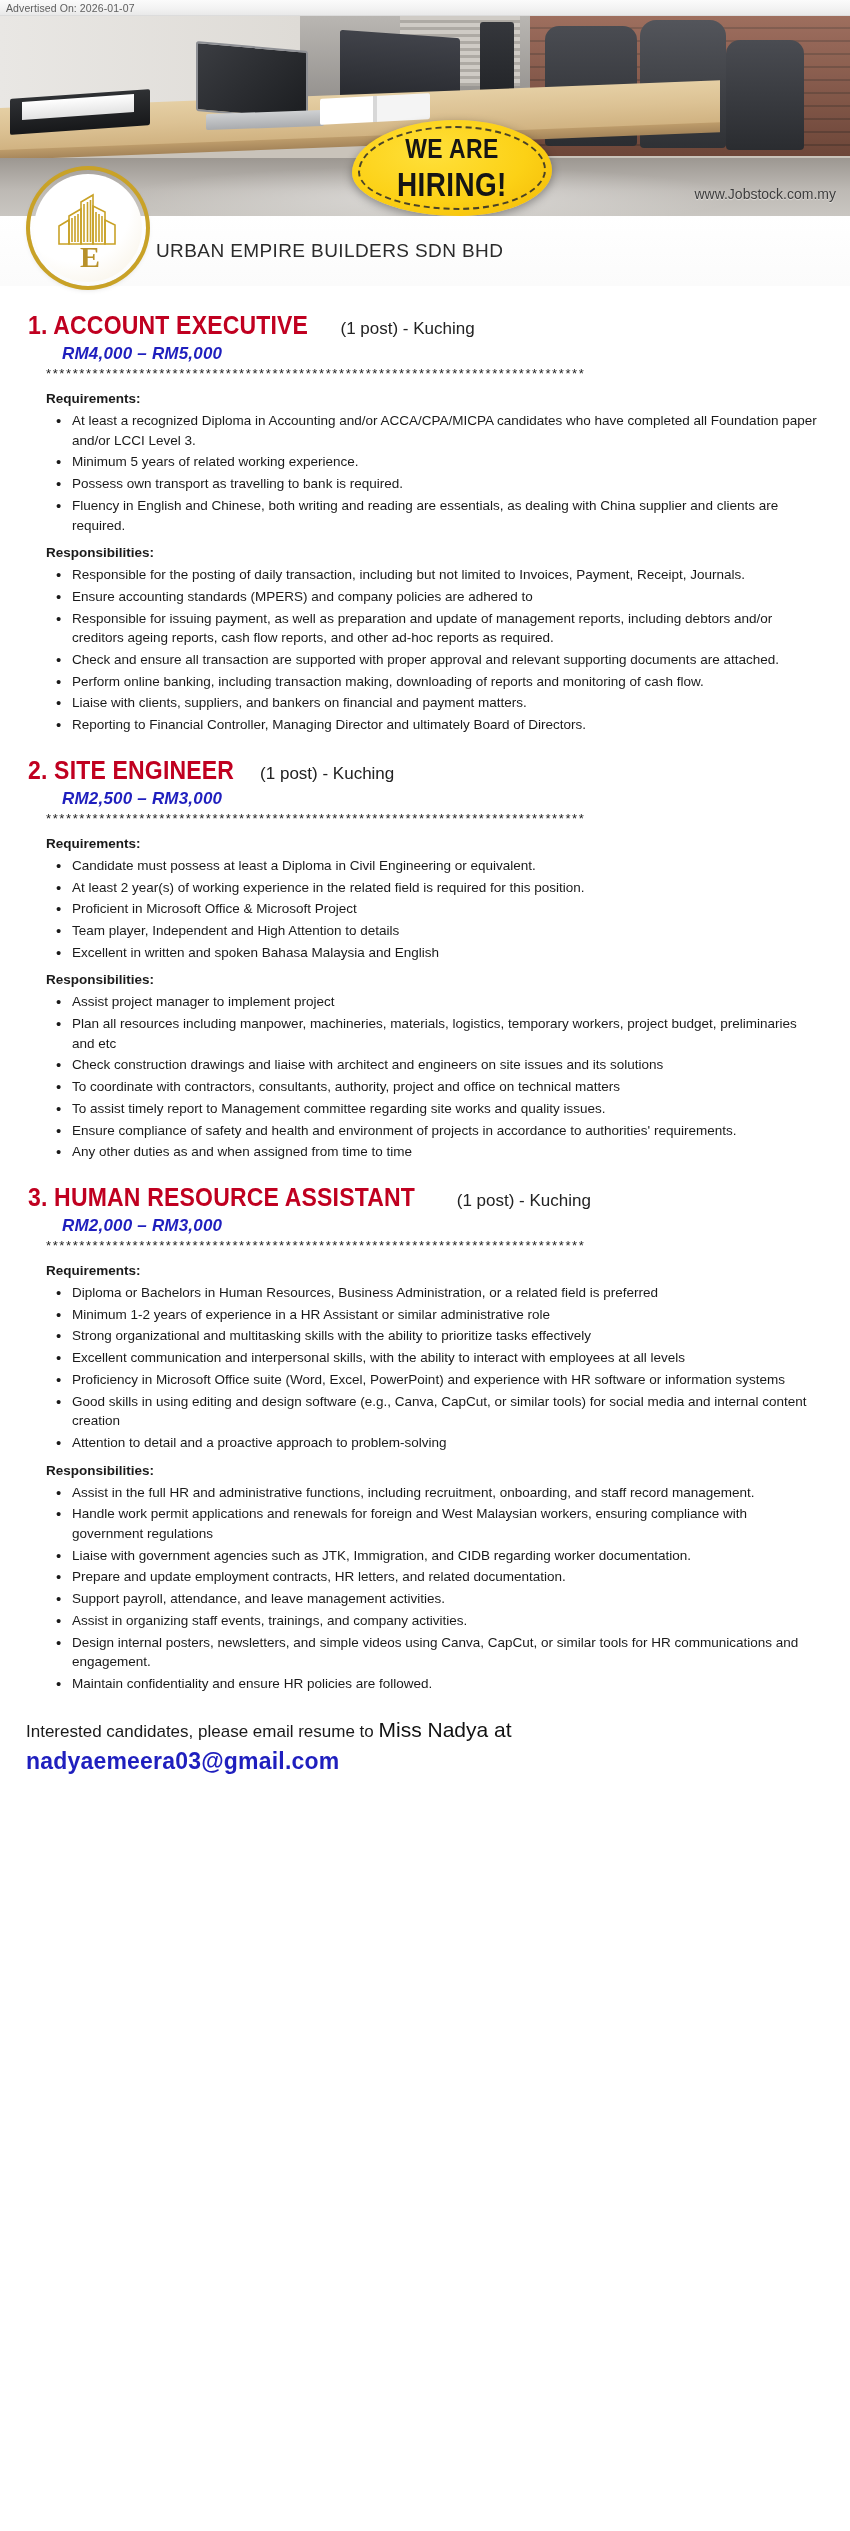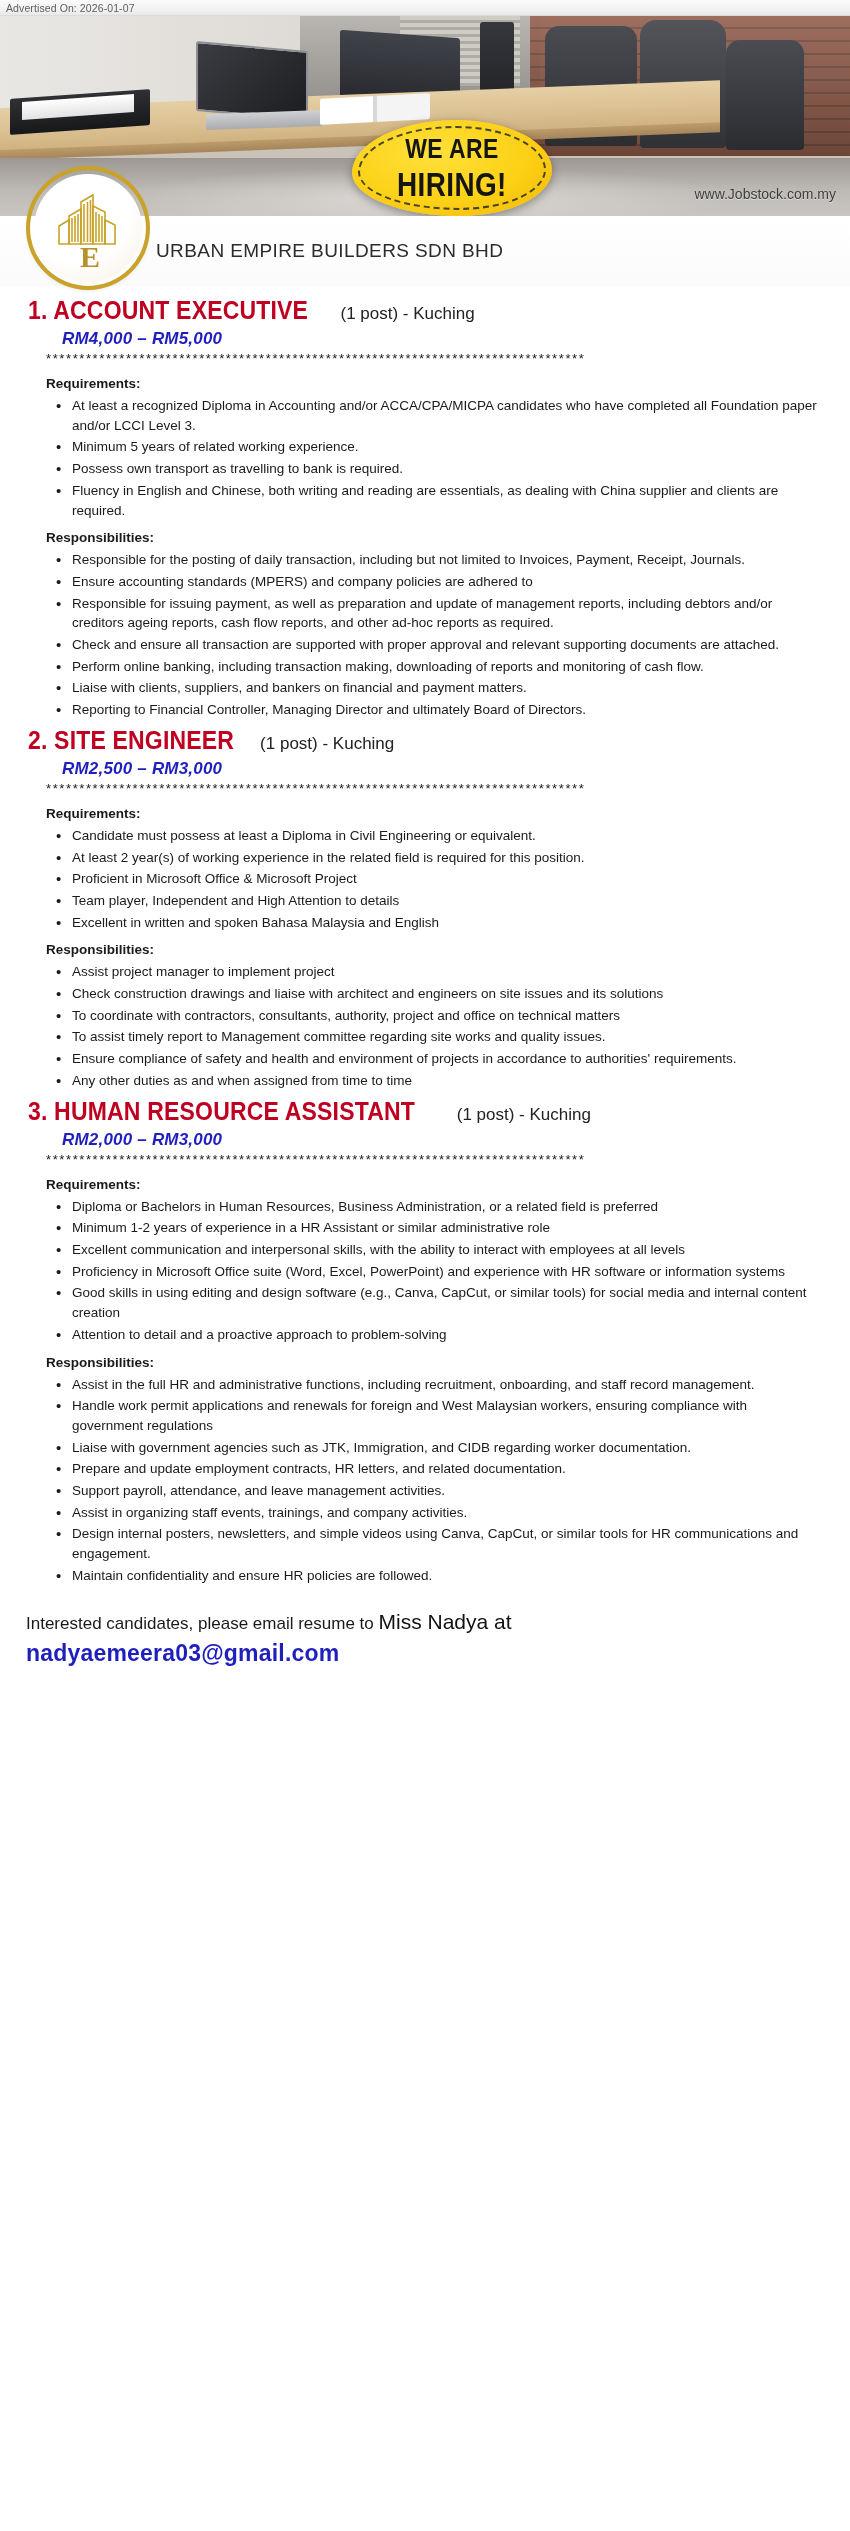--- a/index.html
+++ b/index.html
@@ -236,21 +236,21 @@
   
   .content {
     padding: 4px 28px 0 28px;
   }
   .jobblock { margin-bottom: 4px; }
 
   .jobhead {
     display: flex;
     align-items: baseline;
     flex-wrap: wrap;
-    margin-top: 6px;
+    margin-top: 21px;
   }
   .jobtitle {
     font-family: "Liberation Sans Narrow", "Liberation Sans", sans-serif;
     font-weight: 700;
     font-size: 25px;
     color: #c00020;
     letter-spacing: .2px;
     transform: scaleX(.92);
     transform-origin: left center;
   }
@@ -427,40 +427,42 @@
       <li>Candidate must possess at least a Diploma in Civil Engineering or equivalent.</li>
       <li>At least 2 year(s) of working experience in the related field is required for this position.</li>
       <li>Proficient in Microsoft Office &amp; Microsoft Project</li>
       <li>Team player, Independent and High Attention to details</li>
       <li>Excellent in written and spoken Bahasa Malaysia and English</li>
     </ul>
 
     <div class="sectlabel">Responsibilities:</div>
     <ul class="pts">
       <li>Assist project manager to implement project</li>
+      <li>Plan all resources including manpower, machineries, materials, logistics, temporary workers, project budget, preliminaries and etc</li>
       <li>Check construction drawings and liaise with architect and engineers on site issues and its solutions</li>
       <li>To coordinate with contractors, consultants, authority, project and office on technical matters</li>
       <li>To assist timely report to Management committee regarding site works and quality issues.</li>
       <li>Ensure compliance of safety and health and environment of projects in accordance to authorities' requirements.</li>
       <li>Any other duties as and when assigned from time to time</li>
     </ul>
   </div>
 
   <div class="jobblock">
     <div class="jobhead">
       <span class="jobtitle">3. HUMAN RESOURCE ASSISTANT</span>
       <span class="jobmeta">(1 post) - Kuching</span>
     </div>
     <div class="salary">RM2,000 – RM3,000</div>
     <div class="stars">*********************************************************************************</div>
 
     <div class="sectlabel">Requirements:</div>
     <ul class="pts">
       <li>Diploma or Bachelors in Human Resources, Business Administration, or a related field is preferred</li>
       <li>Minimum 1-2 years of experience in a HR Assistant or similar administrative role</li>
+      <li>Strong organizational and multitasking skills with the ability to prioritize tasks effectively</li>
       <li>Excellent communication and interpersonal skills, with the ability to interact with employees at all levels</li>
       <li>Proficiency in Microsoft Office suite (Word, Excel, PowerPoint) and experience with HR software or information systems</li>
       <li>Good skills in using editing and design software (e.g., Canva, CapCut, or similar tools) for social media and internal content creation</li>
       <li>Attention to detail and a proactive approach to problem-solving</li>
     </ul>
 
     <div class="sectlabel">Responsibilities:</div>
     <ul class="pts">
       <li>Assist in the full HR and administrative functions, including recruitment, onboarding, and staff record management.</li>
       <li>Handle work permit applications and renewals for foreign and West Malaysian workers, ensuring compliance with government regulations</li>

